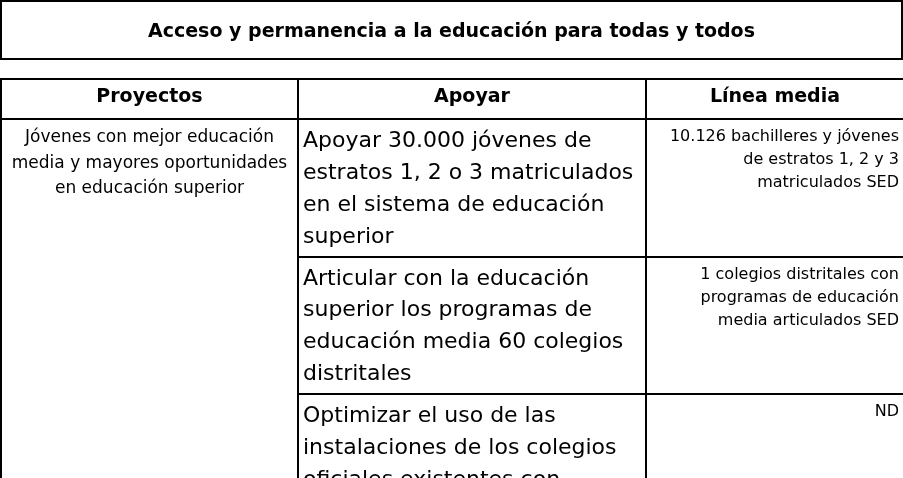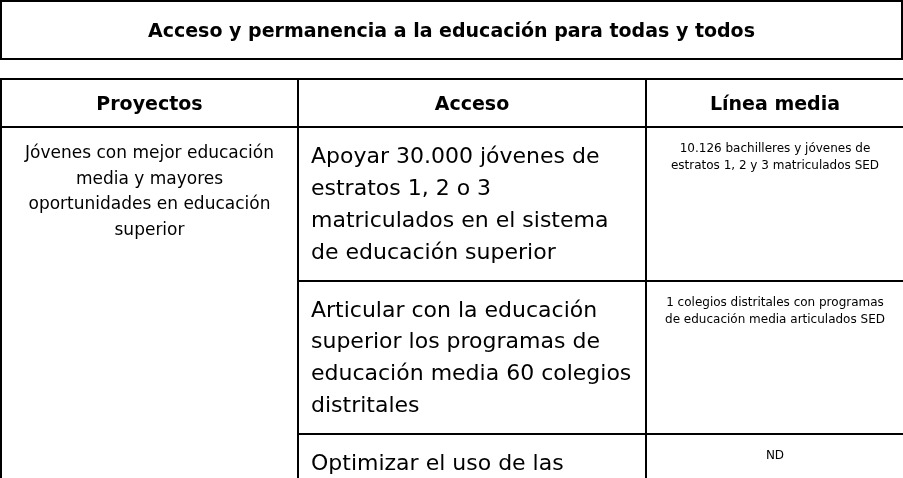--- a/index.html
+++ b/index.html
@@ -62,21 +62,21 @@
     height: 400px;
   }
   table.grid {
     border-collapse: collapse;
     width: 903px;
     table-layout: fixed;
   }
   table.grid th, table.grid td {
     border: 2px solid #000;
     vertical-align: top;
-    padding: 12px;
+    padding: 4px;
   }
   .col-proy { width: 297px; }
   .col-metas { width: 348px; }
   .col-linea { width: 258px; }
 
   thead th {
     height: 40px;
     text-align: center;
     vertical-align: middle;
     font-size: 19px;
@@ -92,22 +92,22 @@
     line-height: 1.5;
     padding: 6px 14px;
   }
   td.meta-cell {
     text-align: left;
     font-size: 22px;
     line-height: 1.45;
     padding: 6px 8px 8px 10px;
   }
   td.linea-cell {
-    text-align: center;
-    font-size: 12px;
+    text-align: right;
+    font-size: 16px;
     line-height: 1.45;
     padding: 6px 8px 8px 8px;
   }
   .row1 td { height: 108px; }
   .row2 td { height: 108px; margin-top: 47px; }
   .row3 td { height: 140px; }
 </style>
 </head>
 <body>
 
@@ -120,21 +120,21 @@
   <div class="table-wrap">
     <table class="grid">
       <colgroup>
         <col class="col-proy">
         <col class="col-metas">
         <col class="col-linea">
       </colgroup>
       <thead>
         <tr>
           <th>Proyectos</th>
-          <th>Acceso</th>
+          <th>Apoyar</th>
           <th>Línea media</th>
         </tr>
       </thead>
       <tbody>
         <tr class="row1">
           <td class="proyecto-cell" rowspan="3">Jóvenes con mejor educación media y mayores oportunidades en educación superior</td>
           <td class="meta-cell">Apoyar 30.000 jóvenes de estratos 1, 2 o 3 matriculados en el sistema de educación superior</td>
           <td class="linea-cell">10.126 bachilleres y jóvenes de estratos 1, 2 y 3 matriculados SED</td>
         </tr>
         <tr class="row2">

